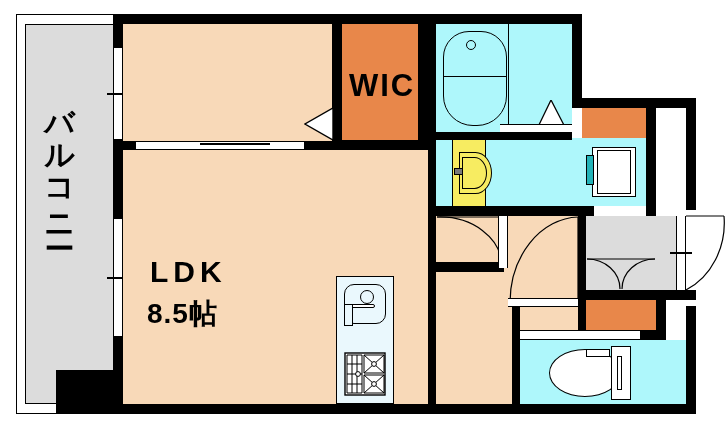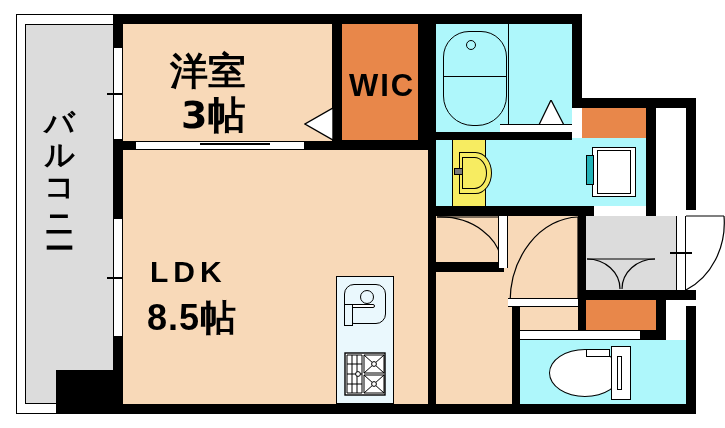--- a/index.html
+++ b/index.html
@@ -83,22 +83,20 @@
   <div class="abs wall" style="left:686px;top:306px;width:10px;height:108px;"></div>
 
   <div class="abs wall" style="left:572px;top:98px;width:124px;height:10px;"></div>
 
   <div class="abs win-v" style="left:113px;top:48px;width:10px;height:91px;"></div>
   <div class="abs win-v" style="left:113px;top:219px;width:10px;height:117px;"></div>
   <div class="abs" style="left:107px;top:93px;width:22px;height:1.5px;background:#000;"></div>
   <div class="abs" style="left:107px;top:277px;width:22px;height:1.5px;background:#000;"></div>
 
   <div class="abs f-room" style="left:123px;top:24px;width:209px;height:124px;"></div>
-  <div class="lbl jp" style="left:170px;top:52px;font-size:38px;">洋室</div>
-  <div class="lbl jp" style="left:181px;top:96px;font-size:38px;">3帖</div>
 
   <div class="abs wall" style="left:123px;top:141px;width:13px;height:9px;"></div>
   <div class="abs win-h" style="left:136px;top:141px;width:168px;height:9px;"></div>
   <div class="abs" style="left:200px;top:143px;width:70px;height:1.5px;background:#000;"></div>
   <div class="abs wall" style="left:304px;top:141px;width:28px;height:9px;"></div>
 
   <div class="abs wall" style="left:332px;top:14px;width:10px;height:136px;"></div>
   <div class="abs f-wic" style="left:342px;top:24px;width:76px;height:116px;"></div>
   <div class="abs wall" style="left:418px;top:14px;width:10px;height:136px;"></div>
   <div class="abs wall" style="left:332px;top:140px;width:96px;height:10px;"></div>
@@ -196,21 +194,21 @@
   <div class="abs wall" style="left:512px;top:307px;width:8px;height:97px;"></div>
   <div class="abs f-white" style="left:520px;top:330px;width:120px;height:10px;border-top:1px solid #000;border-bottom:1px solid #000;"></div>
 
   <div class="abs toiletseat" style="left:549px;top:349px;width:72px;height:48px;"></div>
   <div class="abs tank" style="left:611px;top:346px;width:20px;height:54px;"></div>
   <div class="abs" style="left:617px;top:356px;width:5px;height:34px;border:1px solid #000;background:#fff;"></div>
   <div class="abs" style="left:586px;top:349px;width:24px;height:8px;border:1px solid #000;background:#fff;"></div>
 
   <div class="abs f-room" style="left:123px;top:150px;width:305px;height:254px;"></div>
   <div class="lbl mono" style="left:150px;top:256px;font-size:30px;letter-spacing:5px;">LDK</div>
-  <div class="lbl mono" style="left:147px;top:299px;font-size:36px;letter-spacing:1px;">8.5帖</div>
+  <div class="lbl mono" style="left:147px;top:299px;font-size:28px;letter-spacing:1px;">8.5帖</div>
 
   <div class="abs sinkbox" style="left:336px;top:276px;width:58px;height:128px;"></div>
 
   <div class="abs sinkbasin" style="left:344px;top:284px;width:42px;height:40px;"></div>
   <div class="abs sinkhole" style="left:360px;top:290px;width:14px;height:14px;"></div>
   <div class="abs" style="left:345px;top:304px;width:30px;height:4px;background:#fff;border:1px solid #000;border-radius:2px;"></div>
   <div class="abs" style="left:344px;top:304px;width:9px;height:22px;border:1px solid #000;background:#eaf8fd;"></div>
 
   <div class="arcbox" style="left:344px;top:352px;width:42px;height:44px;">
     <svg width="42" height="44" viewBox="0 0 42 44">

